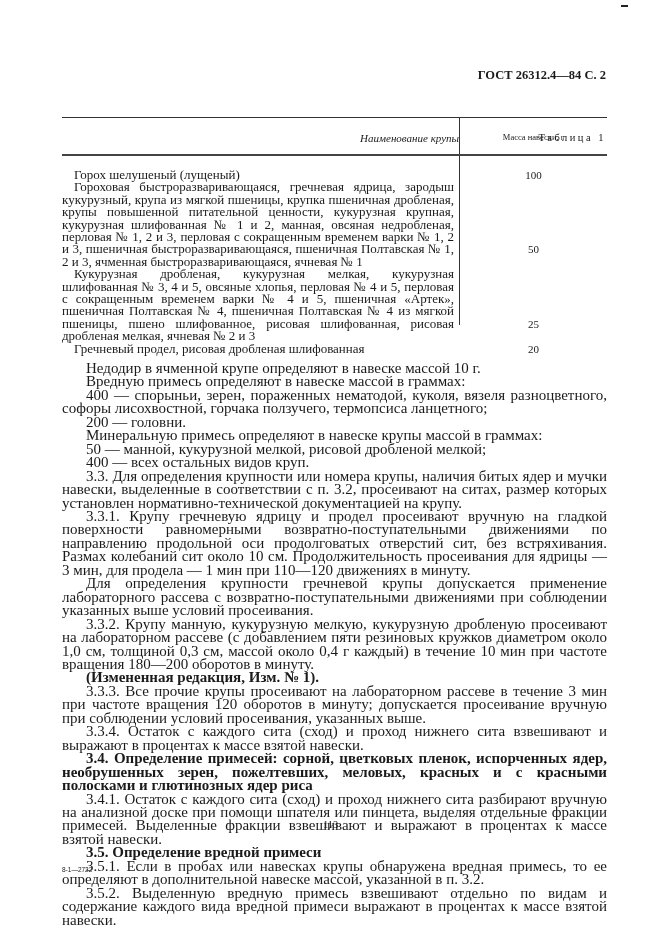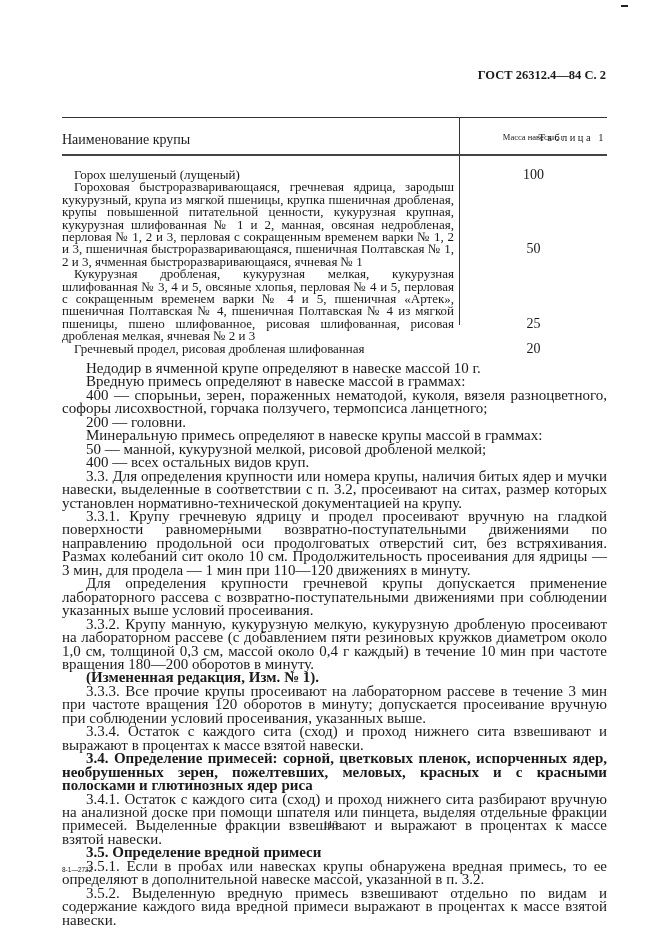--- a/index.html
+++ b/index.html
@@ -16,31 +16,31 @@
   .table-caption {
     position: absolute; right: 55px; top: 98px;
     font-size: 10.5px; letter-spacing: 2.5px; margin-top: 34px;
   }
   .table {
     position: absolute; left: 62px; top: 117px; width: 545px;
   }
   .table .top-line { position: absolute; left: 0; top: 0; width: 545px; height: 1px; background: #333; }
   .table .hdr-line { position: absolute; left: 0; top: 37px; width: 545px; height: 2px; background: #444; }
   .table .vline { position: absolute; left: 397px; top: 0; width: 1px; height: 208px; background: #333; }
-  .th-name { position: absolute; left: 0; width: 397px; top: 15px; text-align: left; font-size: 14px; }
+  .th-name { position: absolute; left: 0; width: 397px; top: 15px; text-align: right; font-size: 11px; font-style: italic; }
   .th-mass { position: absolute; left: 398px; width: 147px; top: 15px; text-align: center; font-size: 8.5px; }
   .rows { position: absolute; left: 0; top: 52px; width: 545px; }
   .row { position: relative; }
   .row .name {
     width: 392px; font-size: 13px; line-height: 12.4px; text-align: justify;
     text-indent: 12px;
   }
   .row .mass {
     position: absolute; left: 398px; width: 147px; top: 0; text-align: center;
-    font-size: 14px; line-height: 12.4px;
+    font-size: 11px; line-height: 12.4px;
   }
   .body-text {
     position: absolute; left: 62px; top: 362px; width: 545px;
     font-size: 15px; line-height: 13.45px;
   }
   .body-text p { margin: 0; text-align: justify; text-indent: 24px; }
   .body-text p.bold { font-weight: bold; }
   .footer-code { position: absolute; left: 62px; top: 866px; font-size: 6.5px; font-family: "Liberation Sans", sans-serif; }
   .page-number { position: absolute; left: 323px; top: 819px; font-size: 10.5px; }
 </style>

